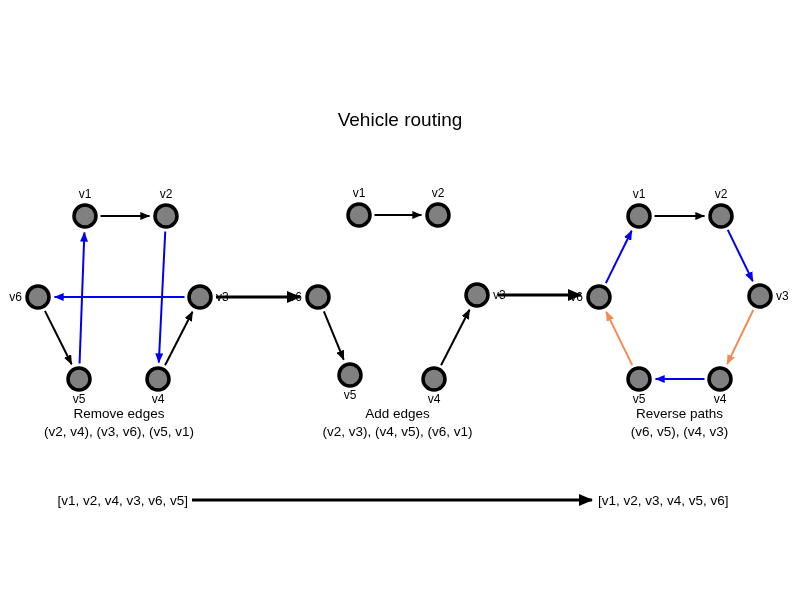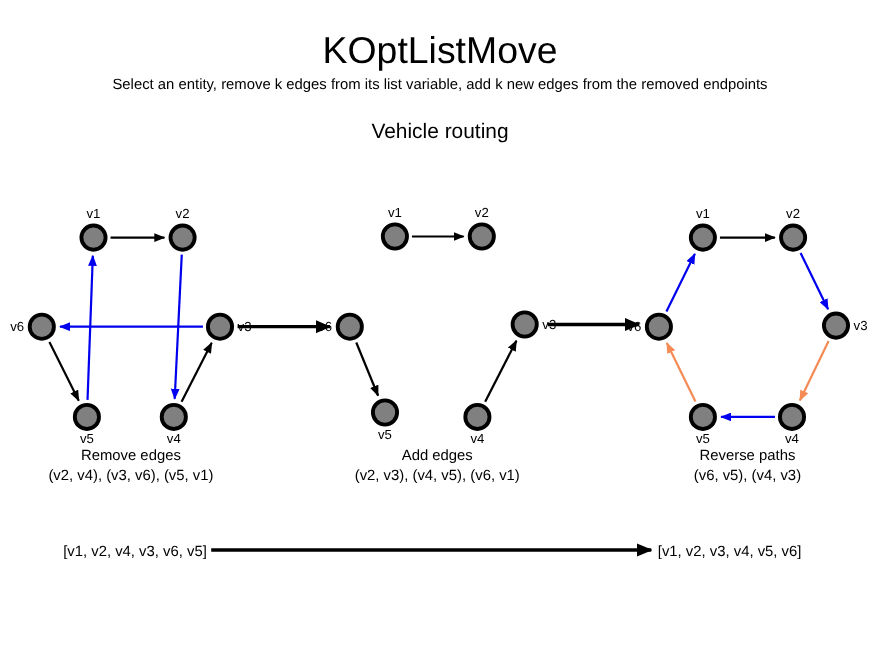--- a/index.html
+++ b/index.html
@@ -59,22 +59,20 @@
   }
   .node-label, .caption-line, .list-text {
     font-family: "Liberation Sans", sans-serif;
   }
 </style>
 </head>
 <body>
 
 <div id="stage">
 
-  <div class="title">KOptListMove</div>
-  <div class="subtitle">Select an entity, remove k edges from its list variable, add k new edges from the removed endpoints</div>
   <div class="section-label">Vehicle routing</div>
 
   <svg class="graph-layer" viewBox="0 0 800 600">
     <defs>
       <marker id="ah-black" markerWidth="10" markerHeight="8" refX="9.2" refY="4" orient="auto" markerUnits="userSpaceOnUse">
         <path d="M0,0 L10,4 L0,8 z" fill="#000000"></path>
       </marker>
       <marker id="ah-blue" markerWidth="10" markerHeight="8" refX="9.2" refY="4" orient="auto" markerUnits="userSpaceOnUse">
         <path d="M0,0 L10,4 L0,8 z" fill="#0000EE"></path>
       </marker>

